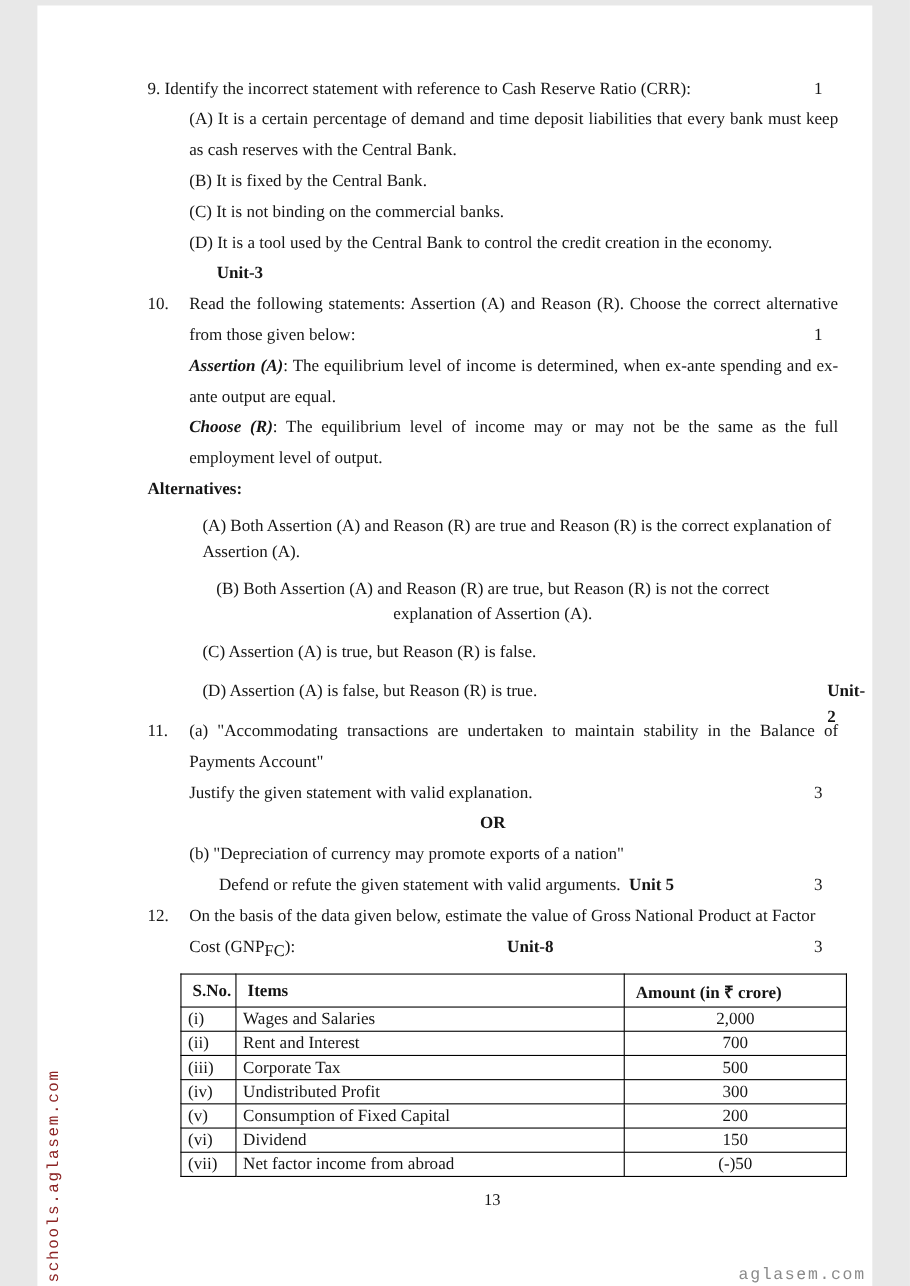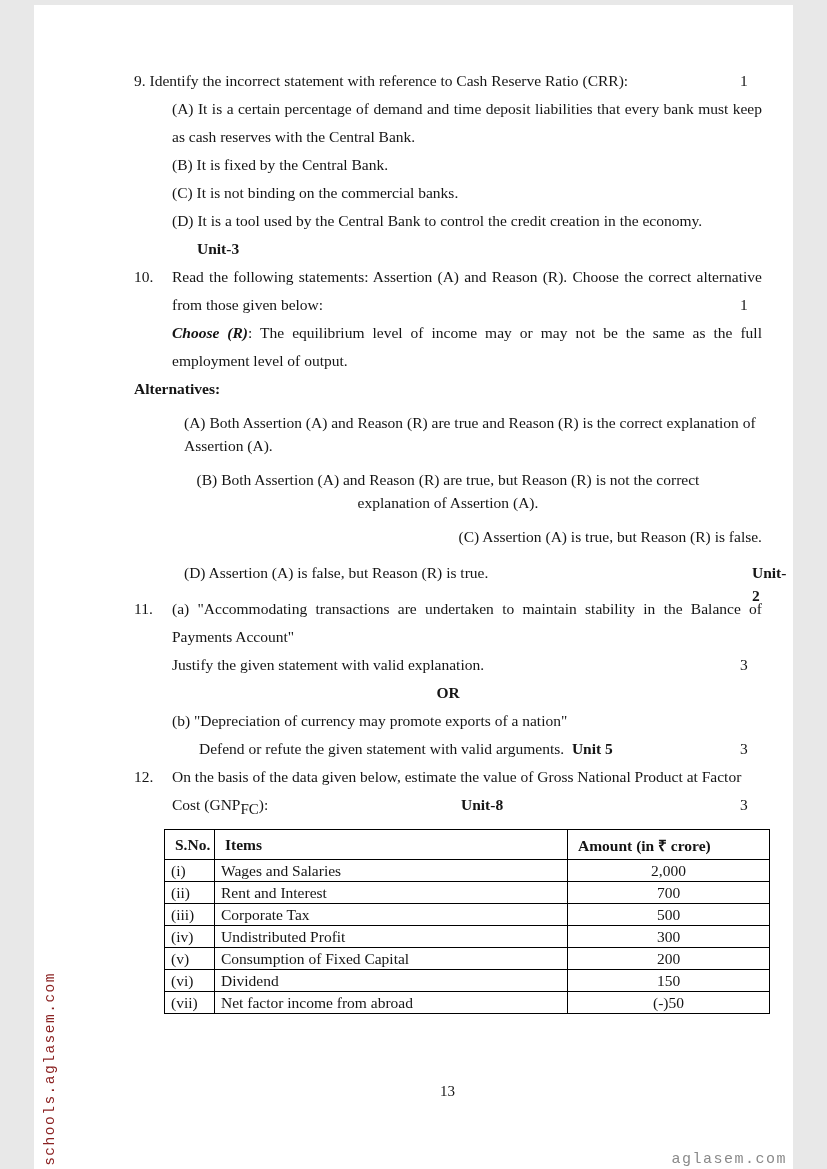--- a/index.html
+++ b/index.html
@@ -107,30 +107,33 @@
       <div class="line bold" style="padding-left:63px;">Unit-3</div>
     </div>
 
     <div class="qblock">
       <span class="qnum">10.</span>
       <div class="par rel" style="width:590px;">
         <span>Read the following statements: Assertion (A) and Reason (R). Choose the correct alternative from those given below:</span>
         <span class="marks" style="left:568px; top:28px;">1</span>
       </div>
       <p class="par" style="width:590px;">
+        <span class="boldital">Assertion (A)</span><span>: The equilibrium level of income is determined, when ex-ante spending and ex-ante output are equal.</span>
+      </p>
+      <p class="par" style="width:590px;">
         <span class="boldital">Choose (R)</span><span>: The equilibrium level of income may or may not be the same as the full employment level of output.</span>
       </p>
     </div>
 
     <div class="alt-head">Alternatives:</div>
 
     <div class="alts">
       <div class="alt" style="width:578px;">(A) Both Assertion (A) and Reason (R) are true and Reason (R) is the correct explanation of Assertion (A).</div>
       <div class="alt" style="width:528px;text-align:center;">(B) Both Assertion (A) and Reason (R) are true, but Reason (R) is not the correct explanation of Assertion (A).</div>
-      <div class="alt" style="margin-bottom:13px;text-align:right;">(C) Assertion (A) is true, but Reason (R) is false.</div>
+      <div class="alt" style="margin-bottom:13px;">(C) Assertion (A) is true, but Reason (R) is false.</div>
       <div class="alt rel">
         <span>(D) Assertion (A) is false, but Reason (R) is true.</span>
         <span class="marks bold" style="left:568px;">Unit-2</span>
       </div>
     </div>
 
     <div class="qblock" style="margin-top:7px;">
       <span class="qnum">11.</span>
       <p class="par" style="width:590px;">(a) "Accommodating transactions are undertaken to maintain stability in the Balance of Payments Account"</p>
       <div class="line rel">

